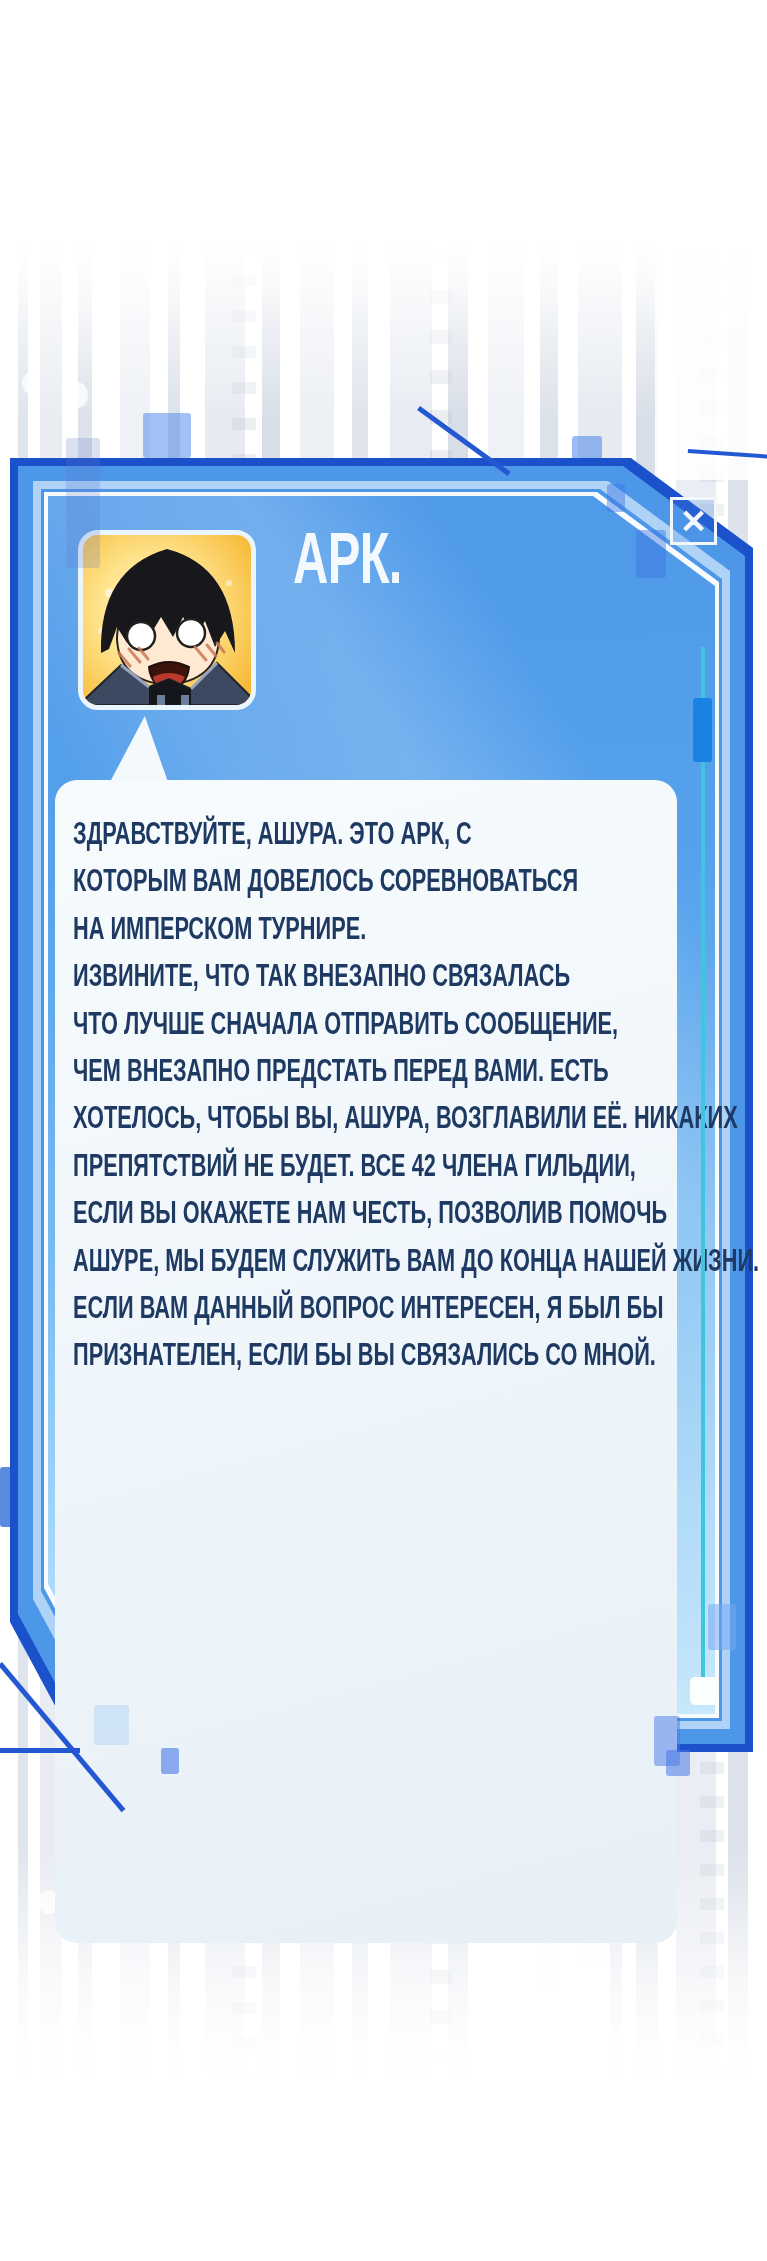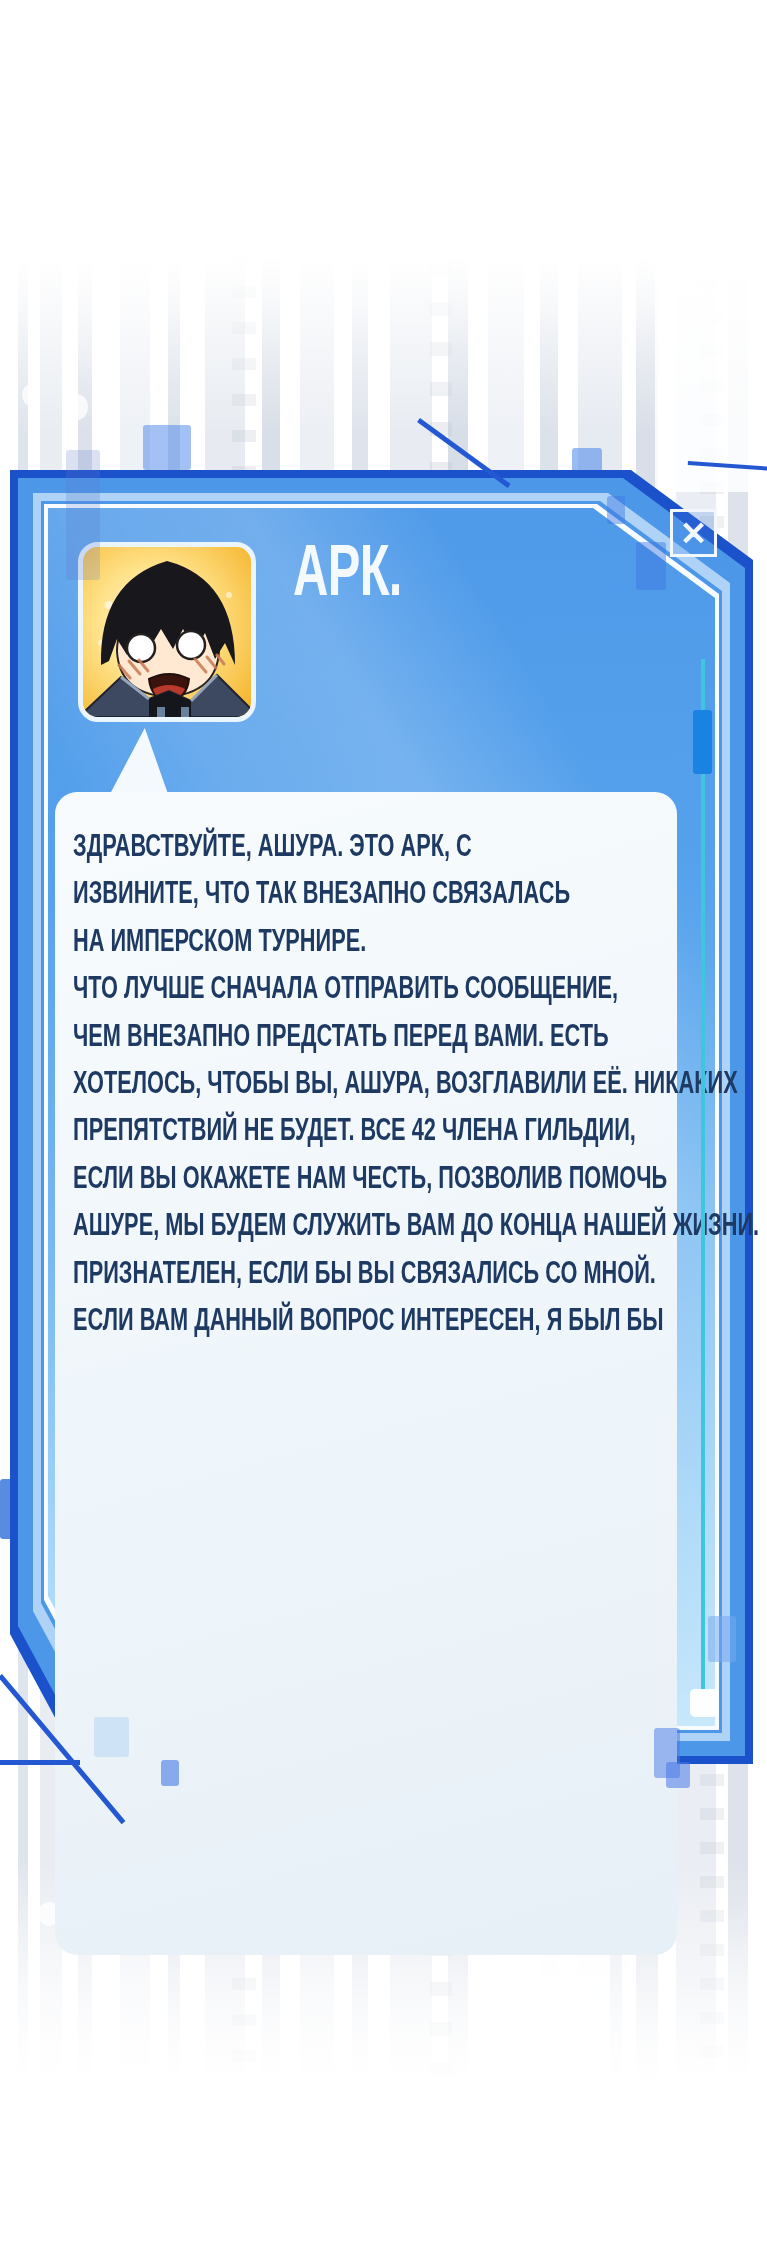--- a/index.html
+++ b/index.html
@@ -1,18 +1,18 @@
 <!DOCTYPE html>
 <html><head>
 <meta charset="utf-8">
 <style>
   html,body{margin:0;padding:0;background:#ffffff;}
   body{width:767px;height:2261px;position:relative;overflow:hidden;
        font-family:"Liberation Sans",sans-serif;}
-  .page{position:absolute;inset:0;overflow:hidden;margin-top:12px;}
+  .page{position:absolute;inset:0;overflow:hidden;}
 
   
   .bg{position:absolute;left:0;top:130px;width:767px;height:2000px;z-index:1;}
   .col{position:absolute;top:0;height:100%;}
   .fade-top{position:absolute;left:0;top:0;width:767px;height:420px;z-index:2;
     background:linear-gradient(180deg,#fff 0%,#fff 58%,rgba(255,255,255,0) 100%);}
   .fade-bottom{position:absolute;left:0;top:1850px;width:767px;height:411px;z-index:2;
     background:linear-gradient(0deg,#fff 0%,#fff 45%,rgba(255,255,255,0) 100%);}
   .dot{position:absolute;border-radius:50%;background:rgba(255,255,255,.75);z-index:1;}
 
@@ -158,30 +158,31 @@
     <div class="title">АРК.</div>
 
     <div class="close">
       <span>✕</span>
     </div>
 
     <div class="tail"></div>
 
     <div class="msgbox">
       <div class="tline"><span class="cond">ЗДРАВСТВУЙТЕ, АШУРА. ЭТО АРК, С</span></div>
+      <div class="tline"><span class="cond">КОТОРЫМ ВАМ ДОВЕЛОСЬ СОРЕВНОВАТЬСЯ</span></div>
+      <div class="tline"><span class="cond">НА ИМПЕРСКОМ ТУРНИРЕ.</span></div>
       <div class="tline"><span class="cond">ИЗВИНИТЕ, ЧТО ТАК ВНЕЗАПНО СВЯЗАЛАСЬ</span></div>
-      <div class="tline"><span class="cond">НА ИМПЕРСКОМ ТУРНИРЕ.</span></div>
       <div class="tline"><span class="cond">ЧТО ЛУЧШЕ СНАЧАЛА ОТПРАВИТЬ СООБЩЕНИЕ,</span></div>
       <div class="tline"><span class="cond">ЧЕМ ВНЕЗАПНО ПРЕДСТАТЬ ПЕРЕД ВАМИ. ЕСТЬ</span></div>
       <div class="tline"><span class="cond">ХОТЕЛОСЬ, ЧТОБЫ ВЫ, АШУРА, ВОЗГЛАВИЛИ ЕЁ. НИКАКИХ</span></div>
       <div class="tline"><span class="cond">ПРЕПЯТСТВИЙ НЕ БУДЕТ. ВСЕ 42 ЧЛЕНА ГИЛЬДИИ,</span></div>
       <div class="tline"><span class="cond">ЕСЛИ ВЫ ОКАЖЕТЕ НАМ ЧЕСТЬ, ПОЗВОЛИВ ПОМОЧЬ</span></div>
       <div class="tline"><span class="cond">АШУРЕ, МЫ БУДЕМ СЛУЖИТЬ ВАМ ДО КОНЦА НАШЕЙ ЖИЗНИ.</span></div>
+      <div class="tline"><span class="cond">ЕСЛИ ВАМ ДАННЫЙ ВОПРОС ИНТЕРЕСЕН, Я БЫЛ БЫ</span></div>
       <div class="tline"><span class="cond">ПРИЗНАТЕЛЕН, ЕСЛИ БЫ ВЫ СВЯЗАЛИСЬ СО МНОЙ.</span></div>
-      <div class="tline"><span class="cond">ЕСЛИ ВАМ ДАННЫЙ ВОПРОС ИНТЕРЕСЕН, Я БЫЛ БЫ</span></div>
     </div>
 
     <div class="track"></div>
     <div class="thumb"></div>
     <div class="handle"></div>
   </div>
 
   <div class="brect z5" style="left:607px;top:484px;width:18px;height:28px;background:rgba(60,118,225,.45);"></div>
   <div class="brect z5" style="left:636px;top:530px;width:30px;height:48px;background:rgba(60,118,225,.45);"></div>
   <div class="brect z5" style="left:66px;top:438px;width:34px;height:130px;background:rgba(90,120,200,.22);"></div>

